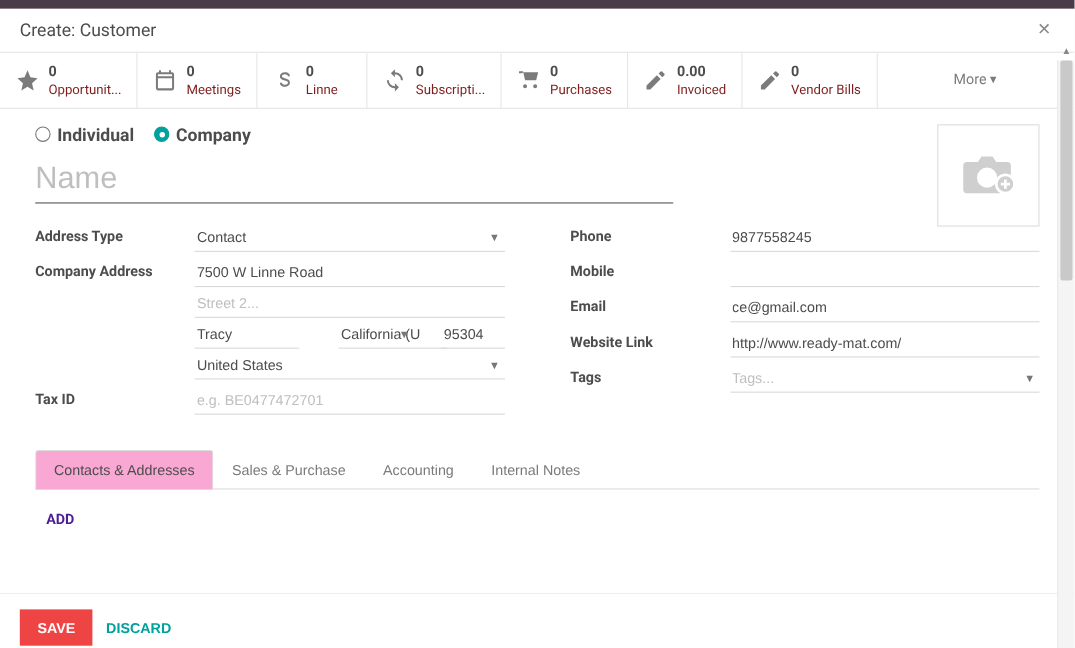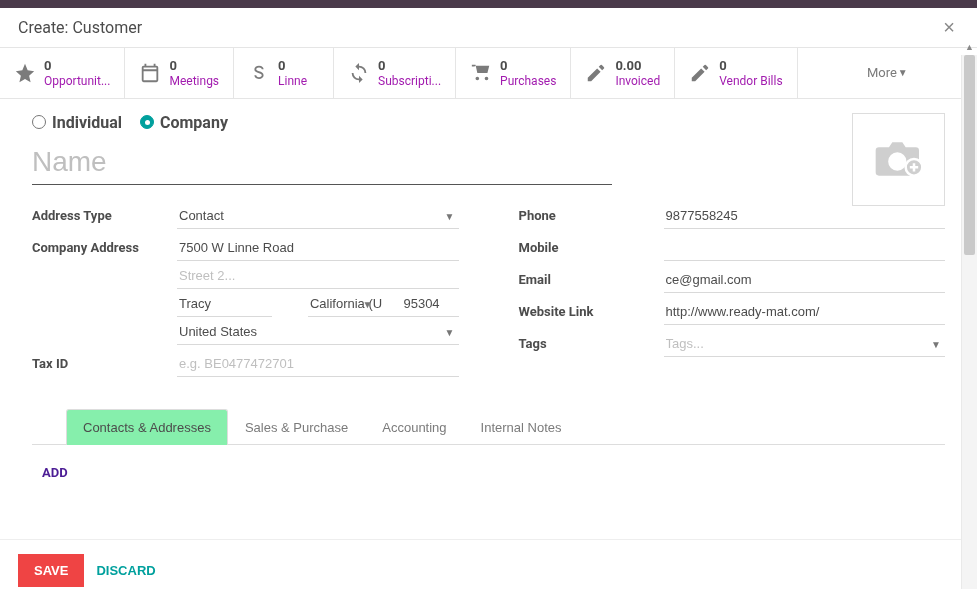--- a/index.html
+++ b/index.html
@@ -8,21 +8,21 @@
     .modal { background: #fff; width: 977px; margin: 0; position: relative; }
     .modal-header { padding: 8px 18px; border-bottom: 1px solid #e5e5e5; display: flex; justify-content: space-between; align-items: center; }
     .modal-title { font-size: 16px; color: #4c4c4c; font-weight: 400; }
     .close-btn { font-size: 20px; color: #888; background: none; border: none; cursor: pointer; padding: 0 4px; }
     .stats-row { display: flex; border-bottom: 1px solid #e5e5e5; }
     .stat-btn { flex: none; display: flex; align-items: center; gap: 8px; padding: 10px 14px; border-right: 1px solid #e5e5e5; cursor: pointer; min-width: 100px; }
     .stat-btn:last-child { border-right: none; }
     .stat-icon { width: 22px; height: 22px; color: #7b7b7b; fill: #7b7b7b; }
     .stat-text { display: flex; flex-direction: column; line-height: 1.2; }
     .stat-num { font-weight: 700; color: #4c4c4c; font-size: 13px; }
-    .stat-label { color: #a21caf; font-size: 12px; white-space: nowrap; overflow: hidden; text-overflow: ellipsis; max-width: 74px; }
+    .stat-label { color: #7f1d1d; font-size: 12px; white-space: nowrap; overflow: hidden; text-overflow: ellipsis; max-width: 74px; }
     .more-btn { flex: 1; display: flex; align-items: center; justify-content: center; gap: 1px; color: #7b7b7b; cursor: pointer; padding: 10px 14px; }
     .body-area { padding: 14px 32px 16px; position: relative; height: 440px; overflow-y: auto; }
     .radio-row { display: flex; gap: 18px; align-items: center; margin-bottom: 6px; }
     .radio-item { display: flex; align-items: center; gap: 6px; cursor: pointer; }
     .radio-outer { width: 14px; height: 14px; border: 1.5px solid #777; border-radius: 50%; display: flex; align-items: center; justify-content: center; }
     .radio-outer.selected { border-color: #00a09d; background: #00a09d; }
     .radio-inner { width: 5px; height: 5px; background: #fff; border-radius: 50%; }
     .radio-label { font-weight: 700; color: #4c4c4c; font-size: 16px; }
     .name-row { display: flex; align-items: flex-start; gap: 24px; margin-bottom: 18px; position: relative; }
     .name-input { flex: 1; max-width: 580px; border: none; border-bottom: 1px solid #555; font-size: 28px; color: #aaa; padding: 8px 0 6px; background: transparent; outline: none; }
@@ -38,21 +38,21 @@
     .field-input::placeholder { color: #bfbfbf; }
     .select-wrap { position: relative; }
     .select-caret { position: absolute; right: 4px; top: 8px; pointer-events: none; color: #777; font-size: 10px; }
     .addr-stack { display: flex; flex-direction: column; gap: 2px; }
     .addr-row2 { display: flex; gap: 6px; }
     .addr-row2 .field-input:nth-child(1) { flex: 1.2; }
     .addr-row2 .sel-state { flex: 1.3; }
     .addr-row2 .field-input.zip { flex: 0.7; margin-left: 19px; }
     .tabs-row { display: flex; border-bottom: 1px solid #ddd; margin-top: 26px; }
     .tab { padding: 10px 16px; border: 1px solid transparent; border-bottom: none; color: #7b7b7b; cursor: pointer; font-size: 13px; background: transparent; margin-bottom: -1px; }
-    .tab.active { border-color: #ddd; background: #86efac; color: #4c4c4c; border-radius: 3px 3px 0 0; margin-left: 34px; }
+    .tab.active { border-color: #ddd; background: #f9a8d4; color: #4c4c4c; border-radius: 3px 3px 0 0; }
     .tab-body { padding: 20px 10px; }
     .add-link { color: #4c1d95; font-weight: 700; font-size: 13px; cursor: pointer; }
     .footer { padding: 14px 18px; border-top: 1px solid #eee; display: flex; gap: 12px; align-items: center; background: #fff; }
     .btn-save { background: #ef4444; color: #fff; border: none; padding: 9px 16px; font-weight: 700; font-size: 13px; cursor: pointer; }
     .btn-discard { background: none; border: none; color: #00a09d; font-weight: 700; font-size: 13px; cursor: pointer; }
     .scrollbar-fake { position: absolute; right: 0; top: 47px; bottom: 0; width: 16px; background: #f4f4f4; border-left: 1px solid #e9e9e9; }
     .scroll-thumb { position: absolute; top: 0; left: 2px; right: 2px; height: 200px; background: #c9c9c9; border-radius: 2px; }
     .scroll-arrow { position: absolute; left: 0; right: 0; height: 16px; text-align: center; font-size: 9px; color: #888; line-height: 16px; }
     .scroll-arrow.up { top: -16px; }
     .scroll-arrow.down { bottom: 0; }

